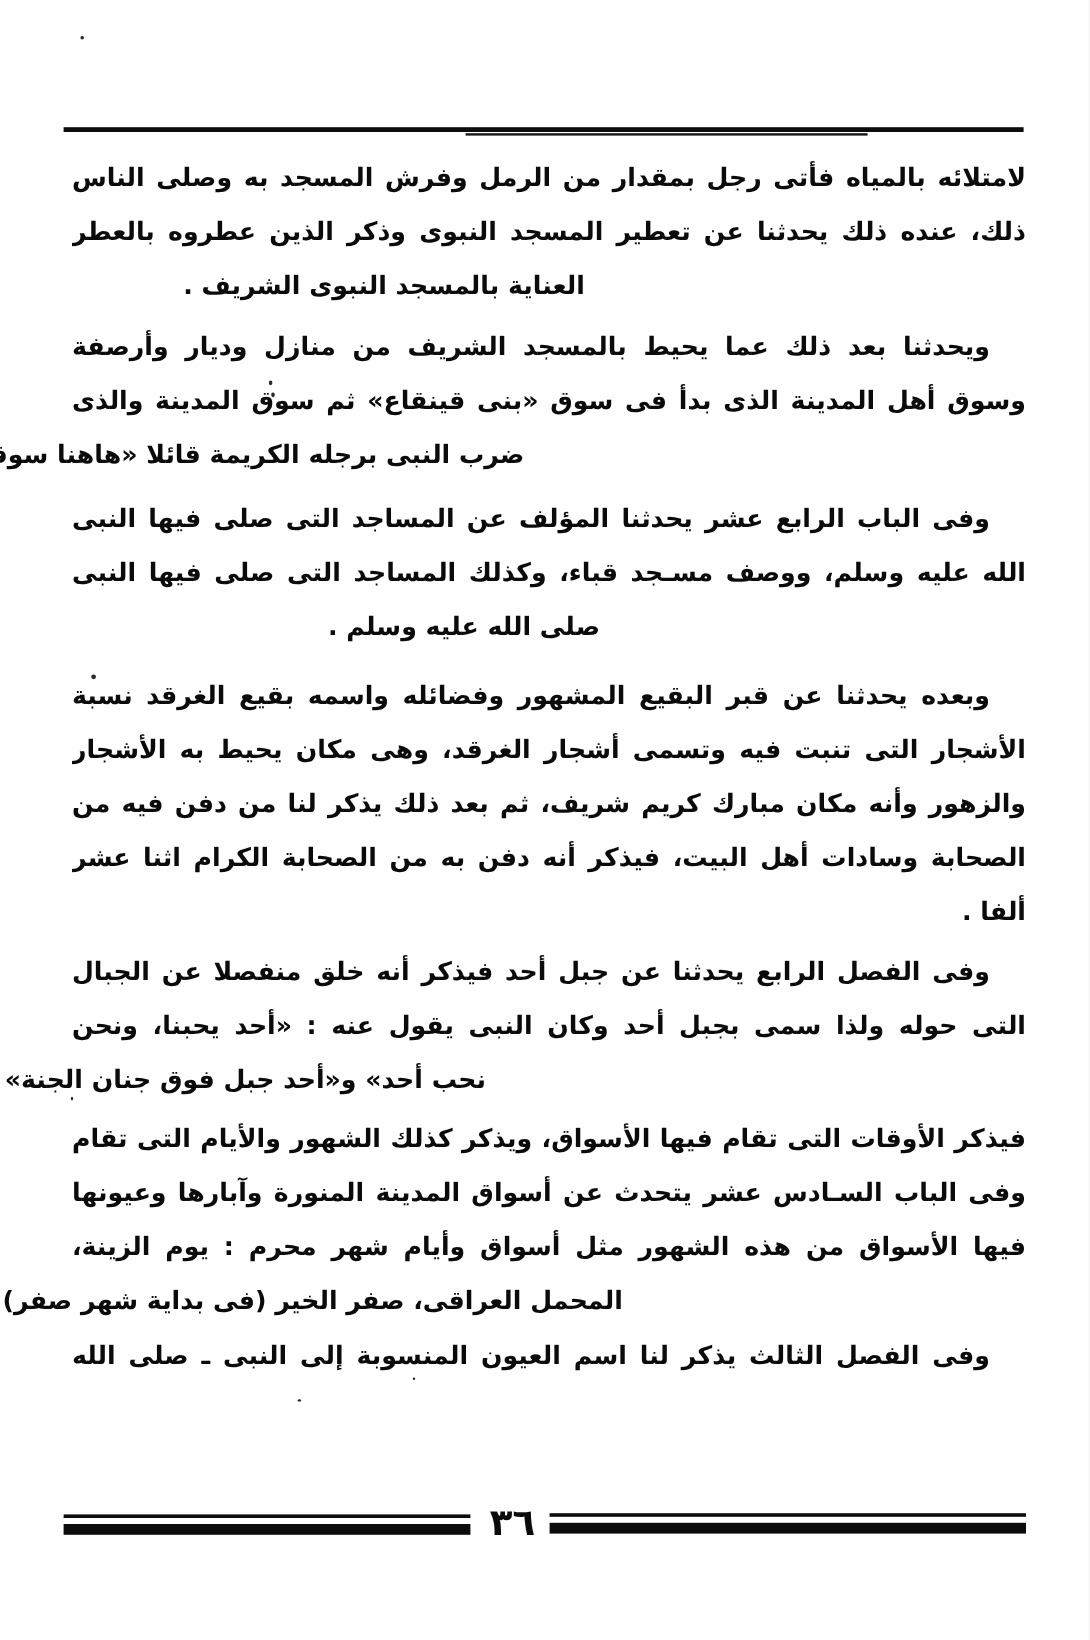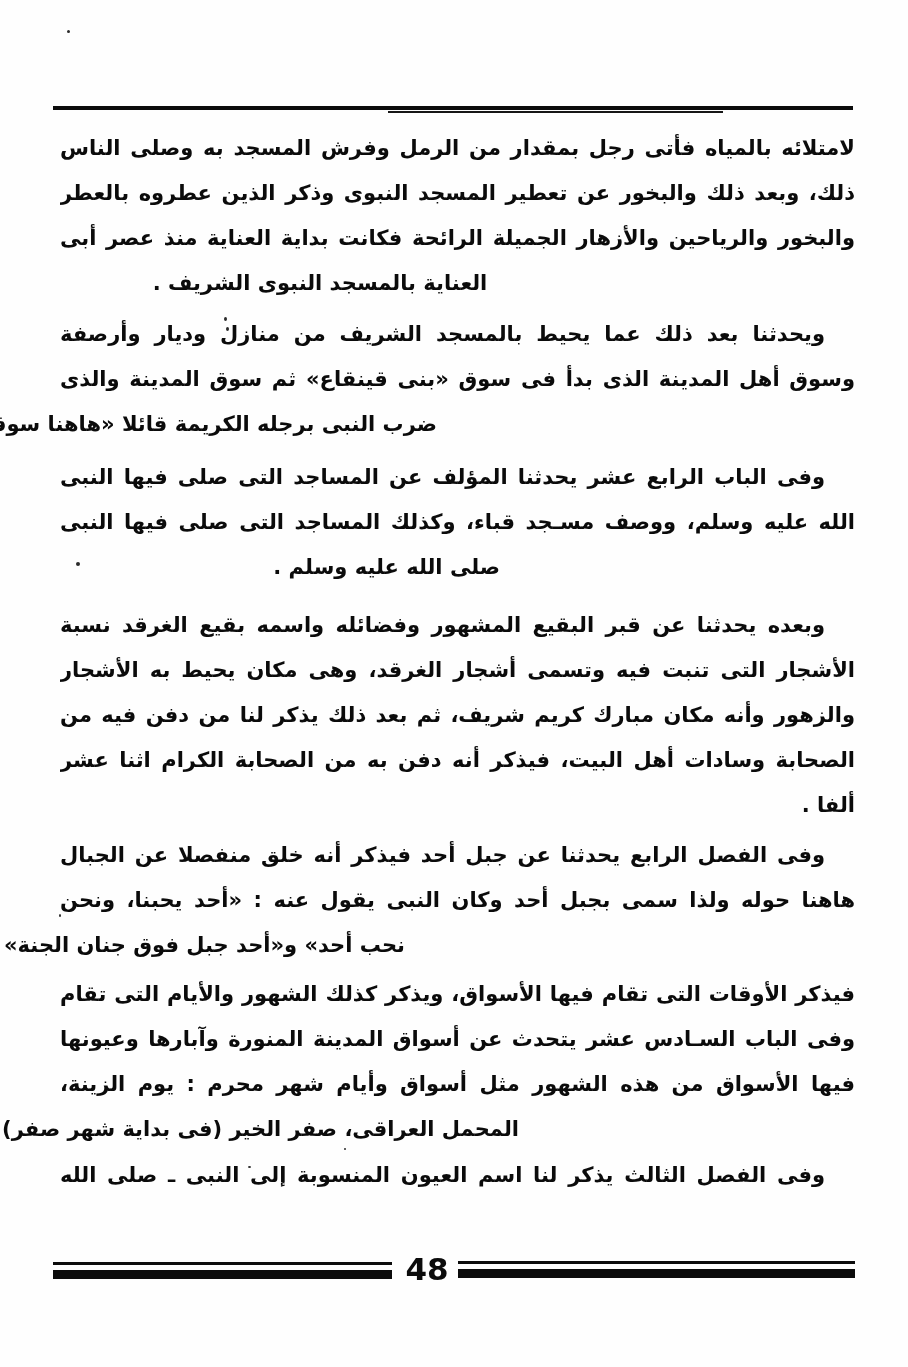--- a/index.html
+++ b/index.html
@@ -53,22 +53,21 @@
 
 <div class="page">
 
   <div class="top-rule"></div>
   <div class="top-rule-frag"></div>
 
   <div class="text-block">
 
     <div class="para" style="margin-bottom:6px;">
       <div class="line just">لامتلائه بالمياه فأتى رجل بمقدار من الرمل وفرش المسجد به وصلى الناس بعد</div>
-      <div class="line just">ذلك، وبعد ذلك والبخور عن تعطير المسجد النبوى وذكر الذين عطروه بالعطر</div>
-      <div class="line just">والبخور والرياحين والأزهار الجميلة الرائحة فكانت بداية العناية منذ عصر أبى</div>
+      <div class="line just">ذلك، عنده ذلك يحدثنا عن تعطير المسجد النبوى وذكر الذين عطروه بالعطر</div>
       <div class="line short" style="margin-right:275px;text-align:center;">العناية بالمسجد النبوى الشريف .</div>
     </div>
 
     <div class="para" style="margin-bottom:8px;">
       <div class="line just indent">ويحدثنا بعد ذلك عما يحيط بالمسجد الشريف من منازل وديار وأرصفة المسـجد</div>
       <div class="line just">وسوق أهل المدينة الذى بدأ فى سوق «بنى قينقاع» ثم سوق المدينة والذى عنده</div>
       <div class="line short" style="margin-right:418px;">ضرب النبى برجله الكريمة قائلا «هاهنا سوقكم» .</div>
     </div>
 
     <div class="para" style="margin-bottom:13px;">
@@ -80,42 +79,42 @@
     <div class="para" style="margin-bottom:5px;">
       <div class="line just indent">وبعده يحدثنا عن قبر البقيع المشهور وفضائله واسمه بقيع الغرقد نسبة إلى</div>
       <div class="line just">الأشجار التى تنبت فيه وتسمى أشجار الغرقد، وهى مكان يحيط به الأشجار</div>
       <div class="line just">والزهور وأنه مكان مبارك كريم شريف، ثم بعد ذلك يذكر لنا من دفن فيه من</div>
       <div class="line just">الصحابة وسادات أهل البيت، فيذكر أنه دفن به من الصحابة الكرام اثنا عشر</div>
       <div class="line flushleft">ألفا .</div>
     </div>
 
     <div class="para" style="margin-bottom:4px;">
       <div class="line just indent">وفى الفصل الرابع يحدثنا عن جبل أحد فيذكر أنه خلق منفصلا عن الجبال</div>
-      <div class="line just">هاهنا حوله ولذا سمى بجبل أحد وكان النبى يقول عنه : «أحد يحبنا، ونحن</div>
+      <div class="line just">التى حوله ولذا سمى بجبل أحد وكان النبى يقول عنه : «أحد يحبنا، ونحن</div>
       <div class="line short" style="margin-right:450px;">نحب أحد» و«أحد جبل فوق جنان الجنة» .</div>
     </div>
 
     <div class="para" style="margin-bottom:1px;">
       <div class="line just">فيذكر الأوقات التى تقام فيها الأسواق، ويذكر كذلك الشهور والأيام التى تقام</div>
       <div class="line just">وفى الباب السـادس عشر يتحدث عن أسواق المدينة المنورة وآبارها وعيونها</div>
       <div class="line just">فيها الأسواق من هذه الشهور مثل أسواق وأيام شهر محرم : يوم الزينة، وورود</div>
       <div class="line short" style="margin-right:336px;">المحمل العراقى، صفر الخير (فى بداية شهر صفر) .</div>
     </div>
 
     <div class="para" style="margin-bottom:0;">
       <div class="line just indent">وفى الفصل الثالث يذكر لنا اسم العيون المنسوبة إلى النبى ـ صلى الله عليه</div>
     </div>
 
   </div>
 
   <div class="f-rule thin-l"></div>
   <div class="f-rule thick-l"></div>
   <div class="f-rule thin-r"></div>
   <div class="f-rule thick-r"></div>
-  <div class="page-num">48</div>
+  <div class="page-num">٣٦</div>
 
   <div class="speck sp1"></div>
   <div class="speck sp2"></div>
   <div class="speck sp3"></div>
   <div class="speck sp4"></div>
   <div class="speck sp5"></div>
   <div class="speck sp6"></div>
   <div class="speck sp7"></div>
 
 </div>

